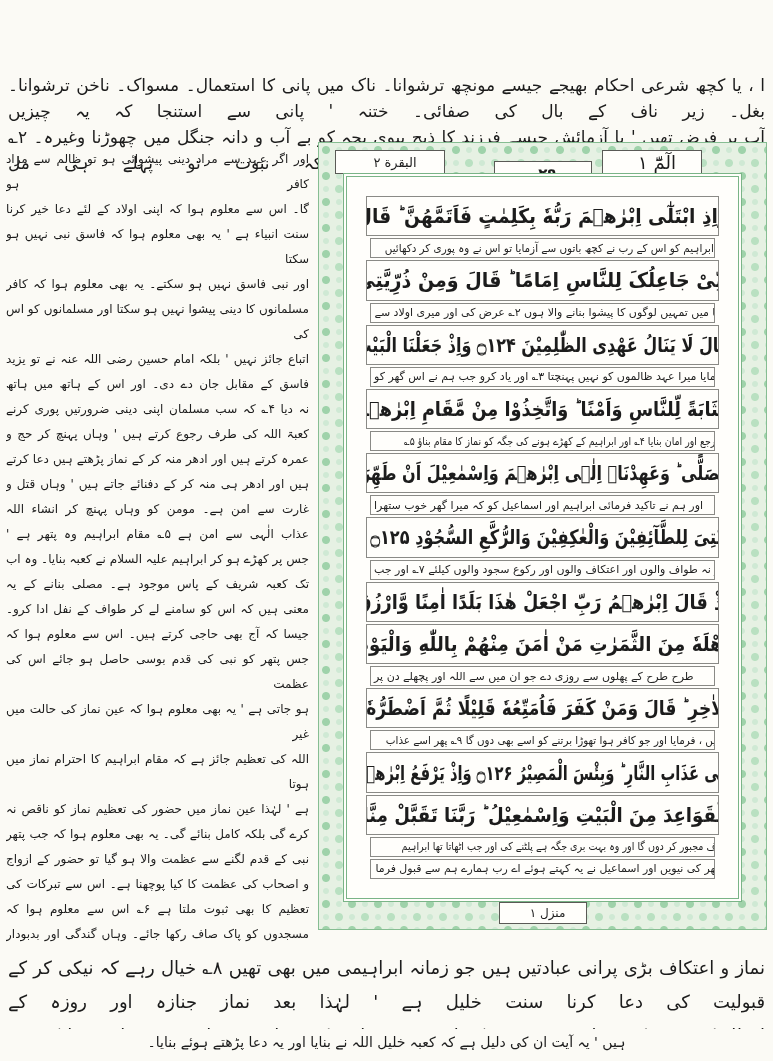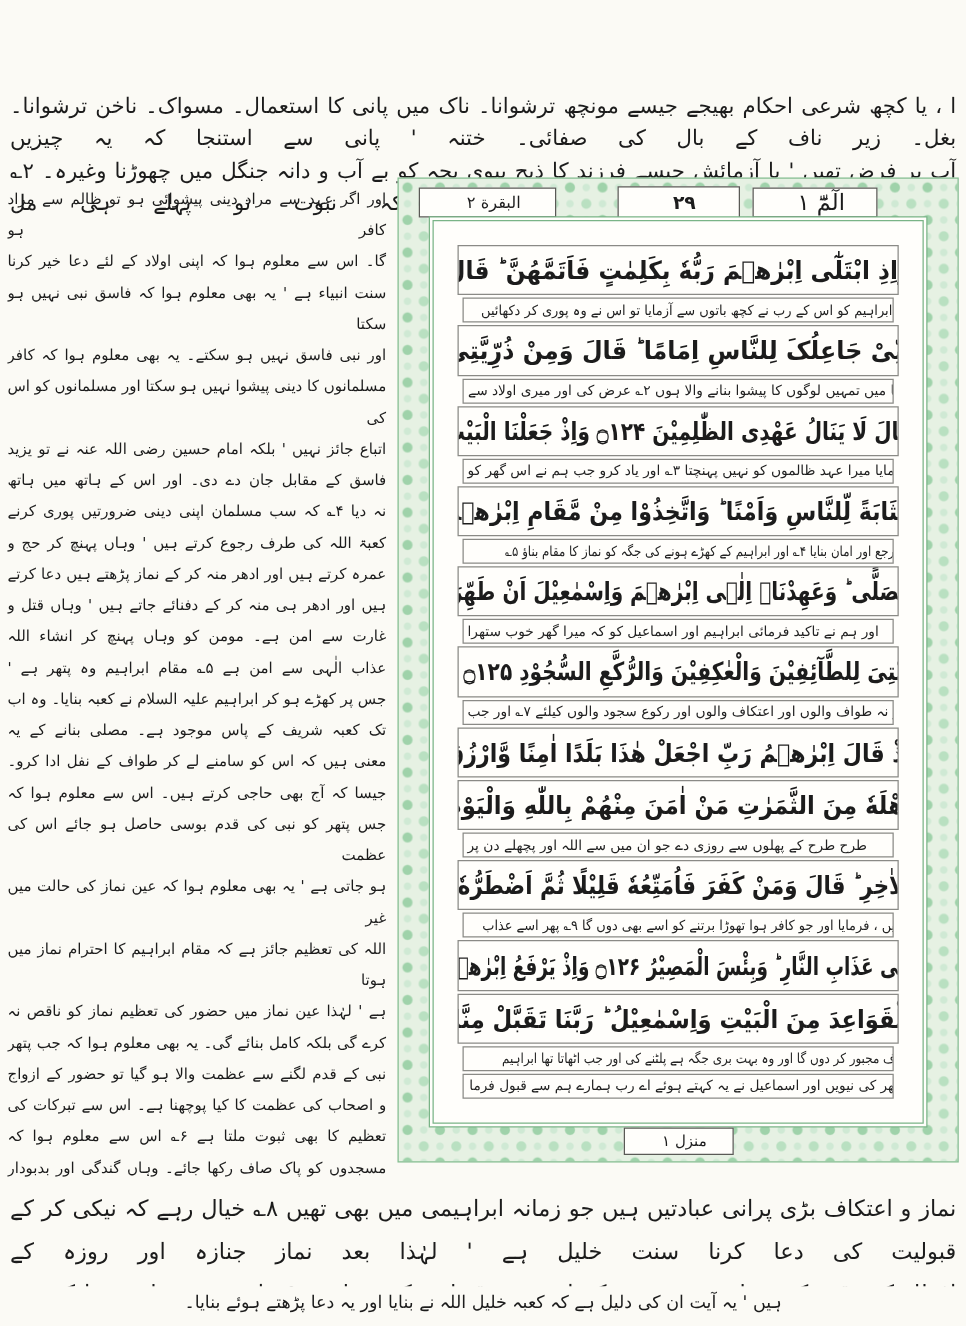--- a/index.html
+++ b/index.html
@@ -67,21 +67,21 @@
   .vrow.ar{flex:17 1 0;font-size:20px;font-weight:bold;}
   .vrow.tr{flex:8 1 0;font-size:11px;margin:1px 5px;color:#222;justify-content:flex-end;}
   .fit{white-space:nowrap;display:inline-block;padding:0 3px;}
   
   .cart{
     position:absolute;background:#fffefb;border:1px solid #5a5a56;
     display:flex;align-items:center;justify-content:center;
     direction:rtl;overflow:hidden;white-space:nowrap;padding-left:10px;
   }
   .cart-juz{top:7px;right:64px;width:88px;height:22px;font-size:18px;}
-  .cart-page{top:6px;left:50%;transform:translateX(-50%);width:86px;height:24px;font-size:15px;font-weight:bold;}
+  .cart-page{top:18px;left:50%;transform:translateX(-50%);width:86px;height:24px;font-size:15px;font-weight:bold;}
   .cart-surah{top:7px;left:16px;width:98px;height:22px;font-size:13px;}
   .cart-manzil{bottom:5px;left:50%;transform:translateX(-50%);width:76px;height:20px;font-size:12px;margin-top:20px;}
 </style>
 </head>
 <body>
 
 <div class="urdu-block top-para">ا ، یا کچھ شرعی احکام بھیجے جیسے مونچھ ترشوانا۔ ناک میں پانی کا استعمال۔ مسواک۔ ناخن ترشوانا۔ بغل۔ زیر ناف کے بال کی صفائی۔ ختنہ ' پانی سے استنجا کہ یہ چیزیں
 آپ پر فرض تھیں ' یا آزمائش جیسے فرزند کا ذبح بیوی بچہ کو بے آب و دانہ جنگل میں چھوڑنا وغیرہ۔ ۲؎ یہاں امامت سے مراد نبوت نہیں۔ کیونکہ نبوت تو پہلے ہی مل
 چکی تھی۔ تب ہی تو آپ کا امتحان لیا گیا۔ بلکہ اس امامت سے مراد وہ خصوصی صفات ہیں جو آپ کو عطا ہوئے جیسے خلیل اللہ ہونا تمام انبیاء کا آپ کی اولاد میں ہونا۔ تمام
 دینوں میں ذکر ۳؎ ظالم فاسق کو بھی کہتے ہیں کافر کو بھی اور خطا کار کو بھی ' یہاں تیرے معنی ہرگز مراد نہیں ' اگر عہد سے مراد نبوت ہو تو ظالم سے مراد فاسق ہو گا۔</div>

